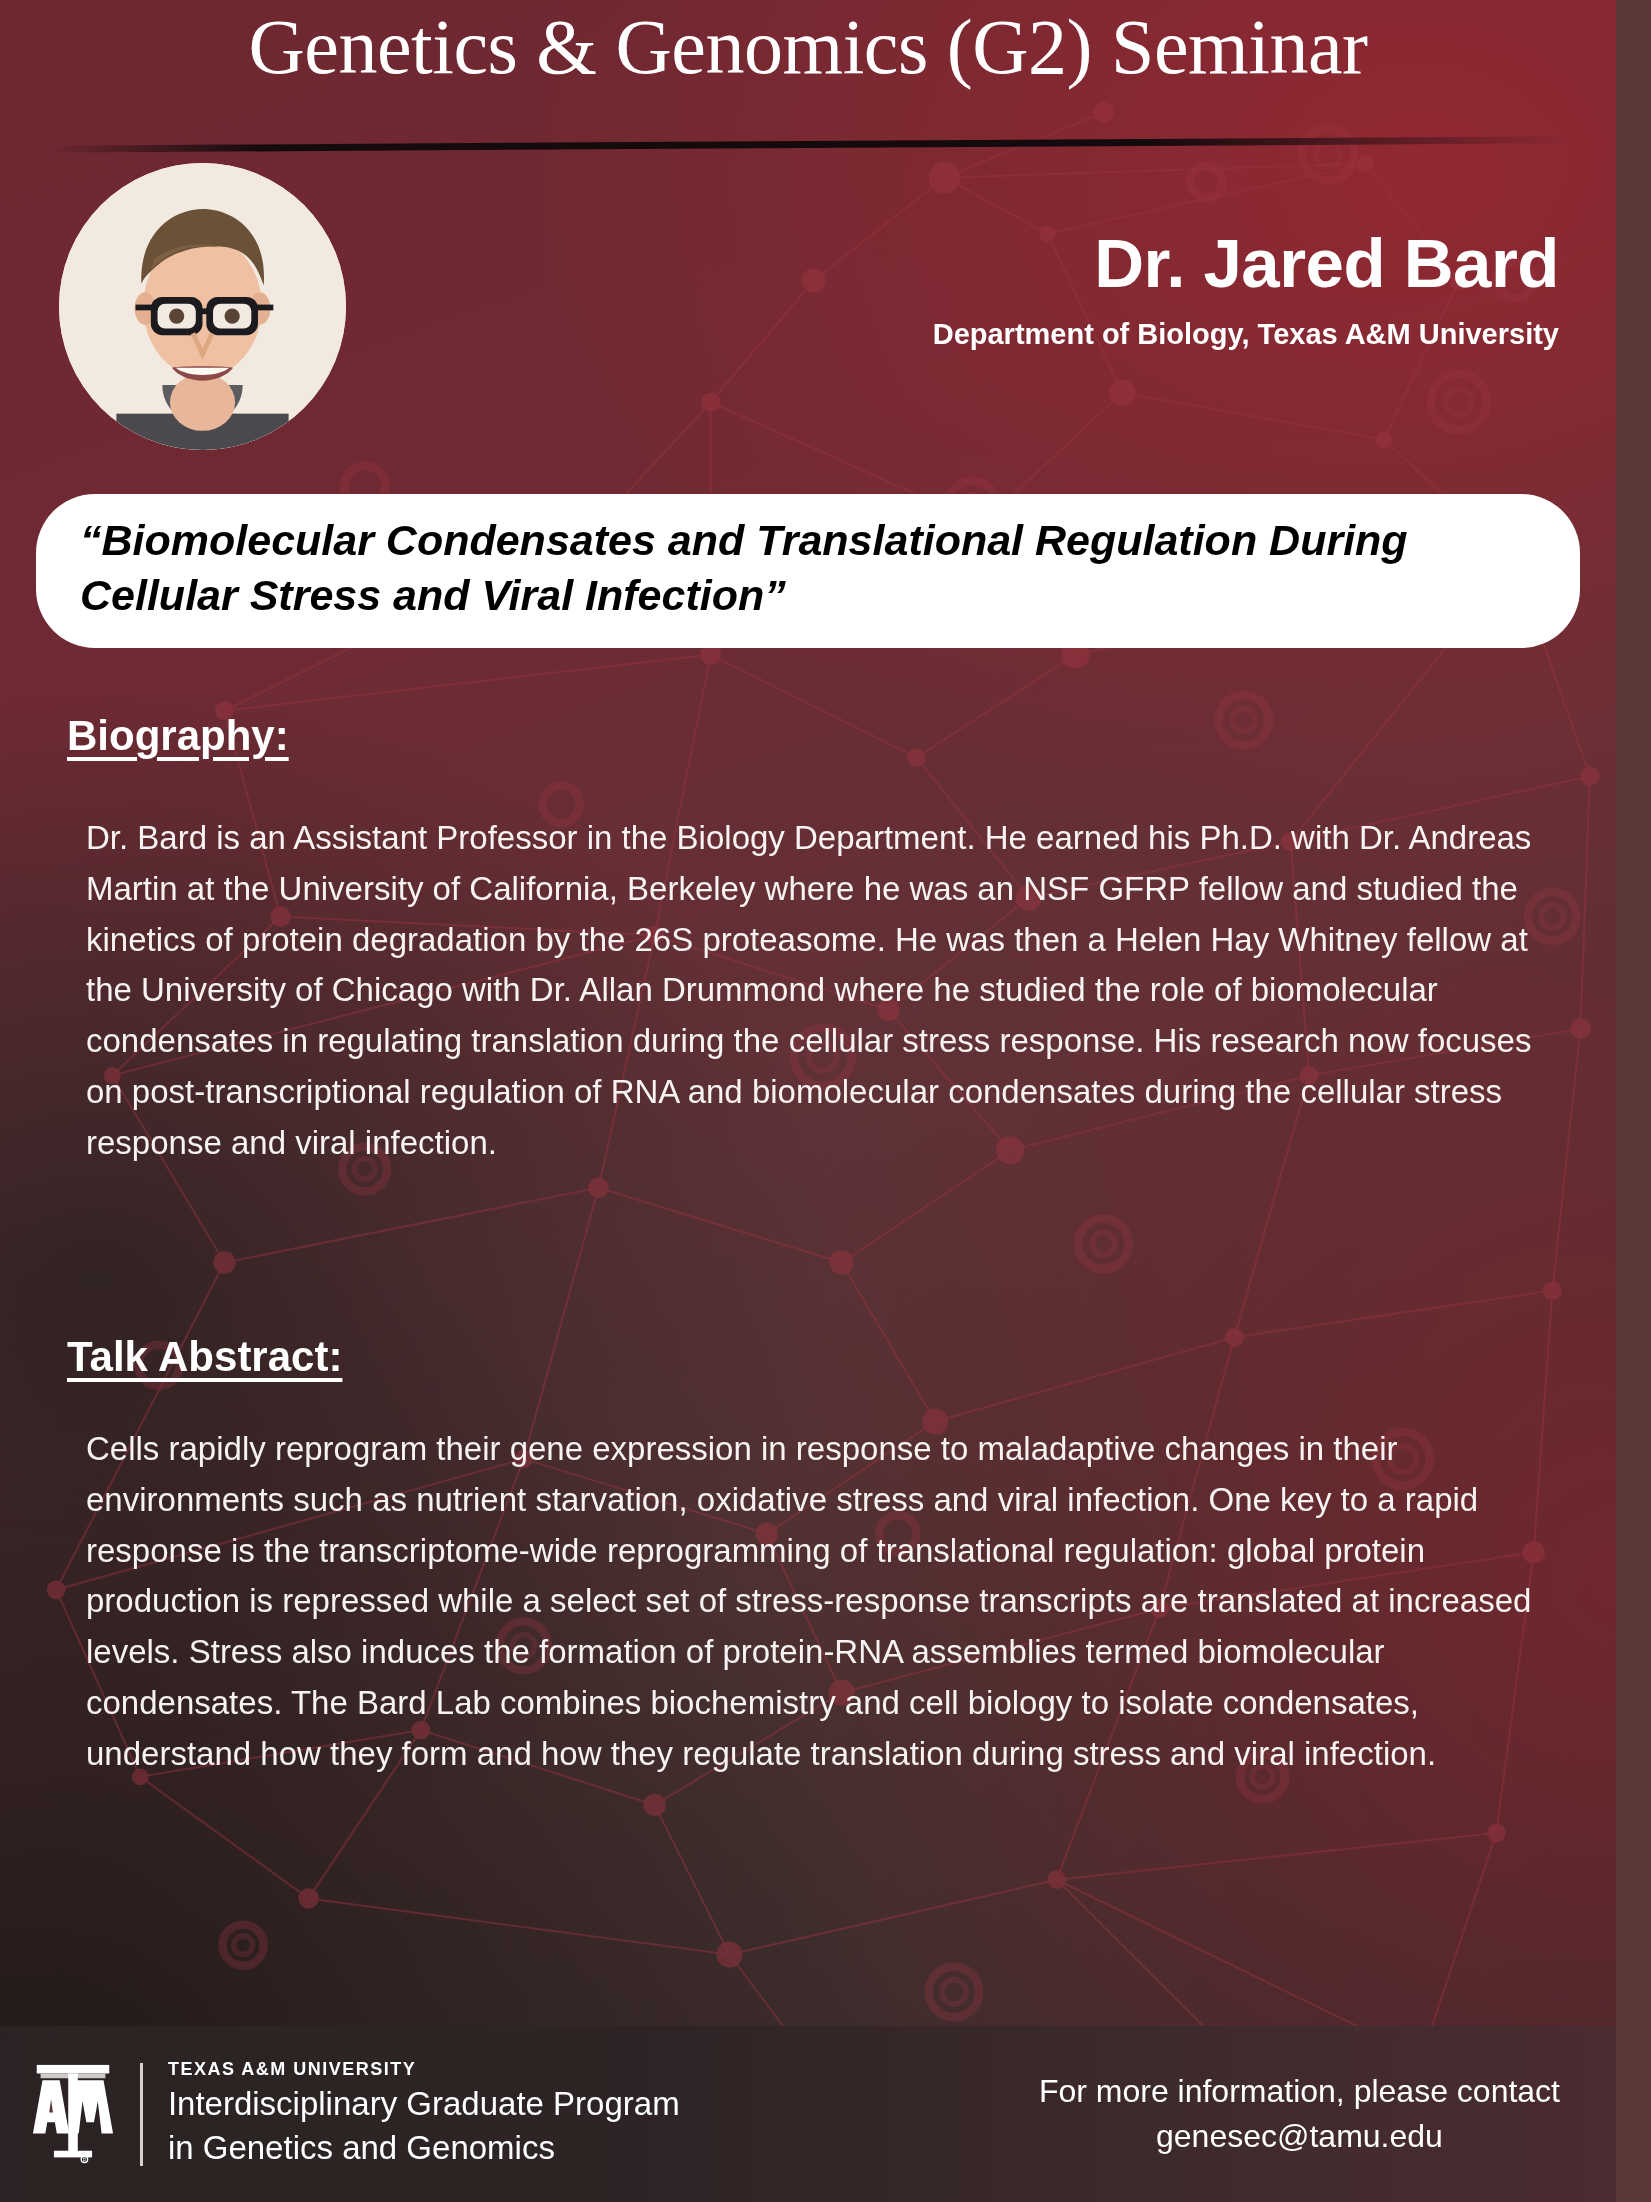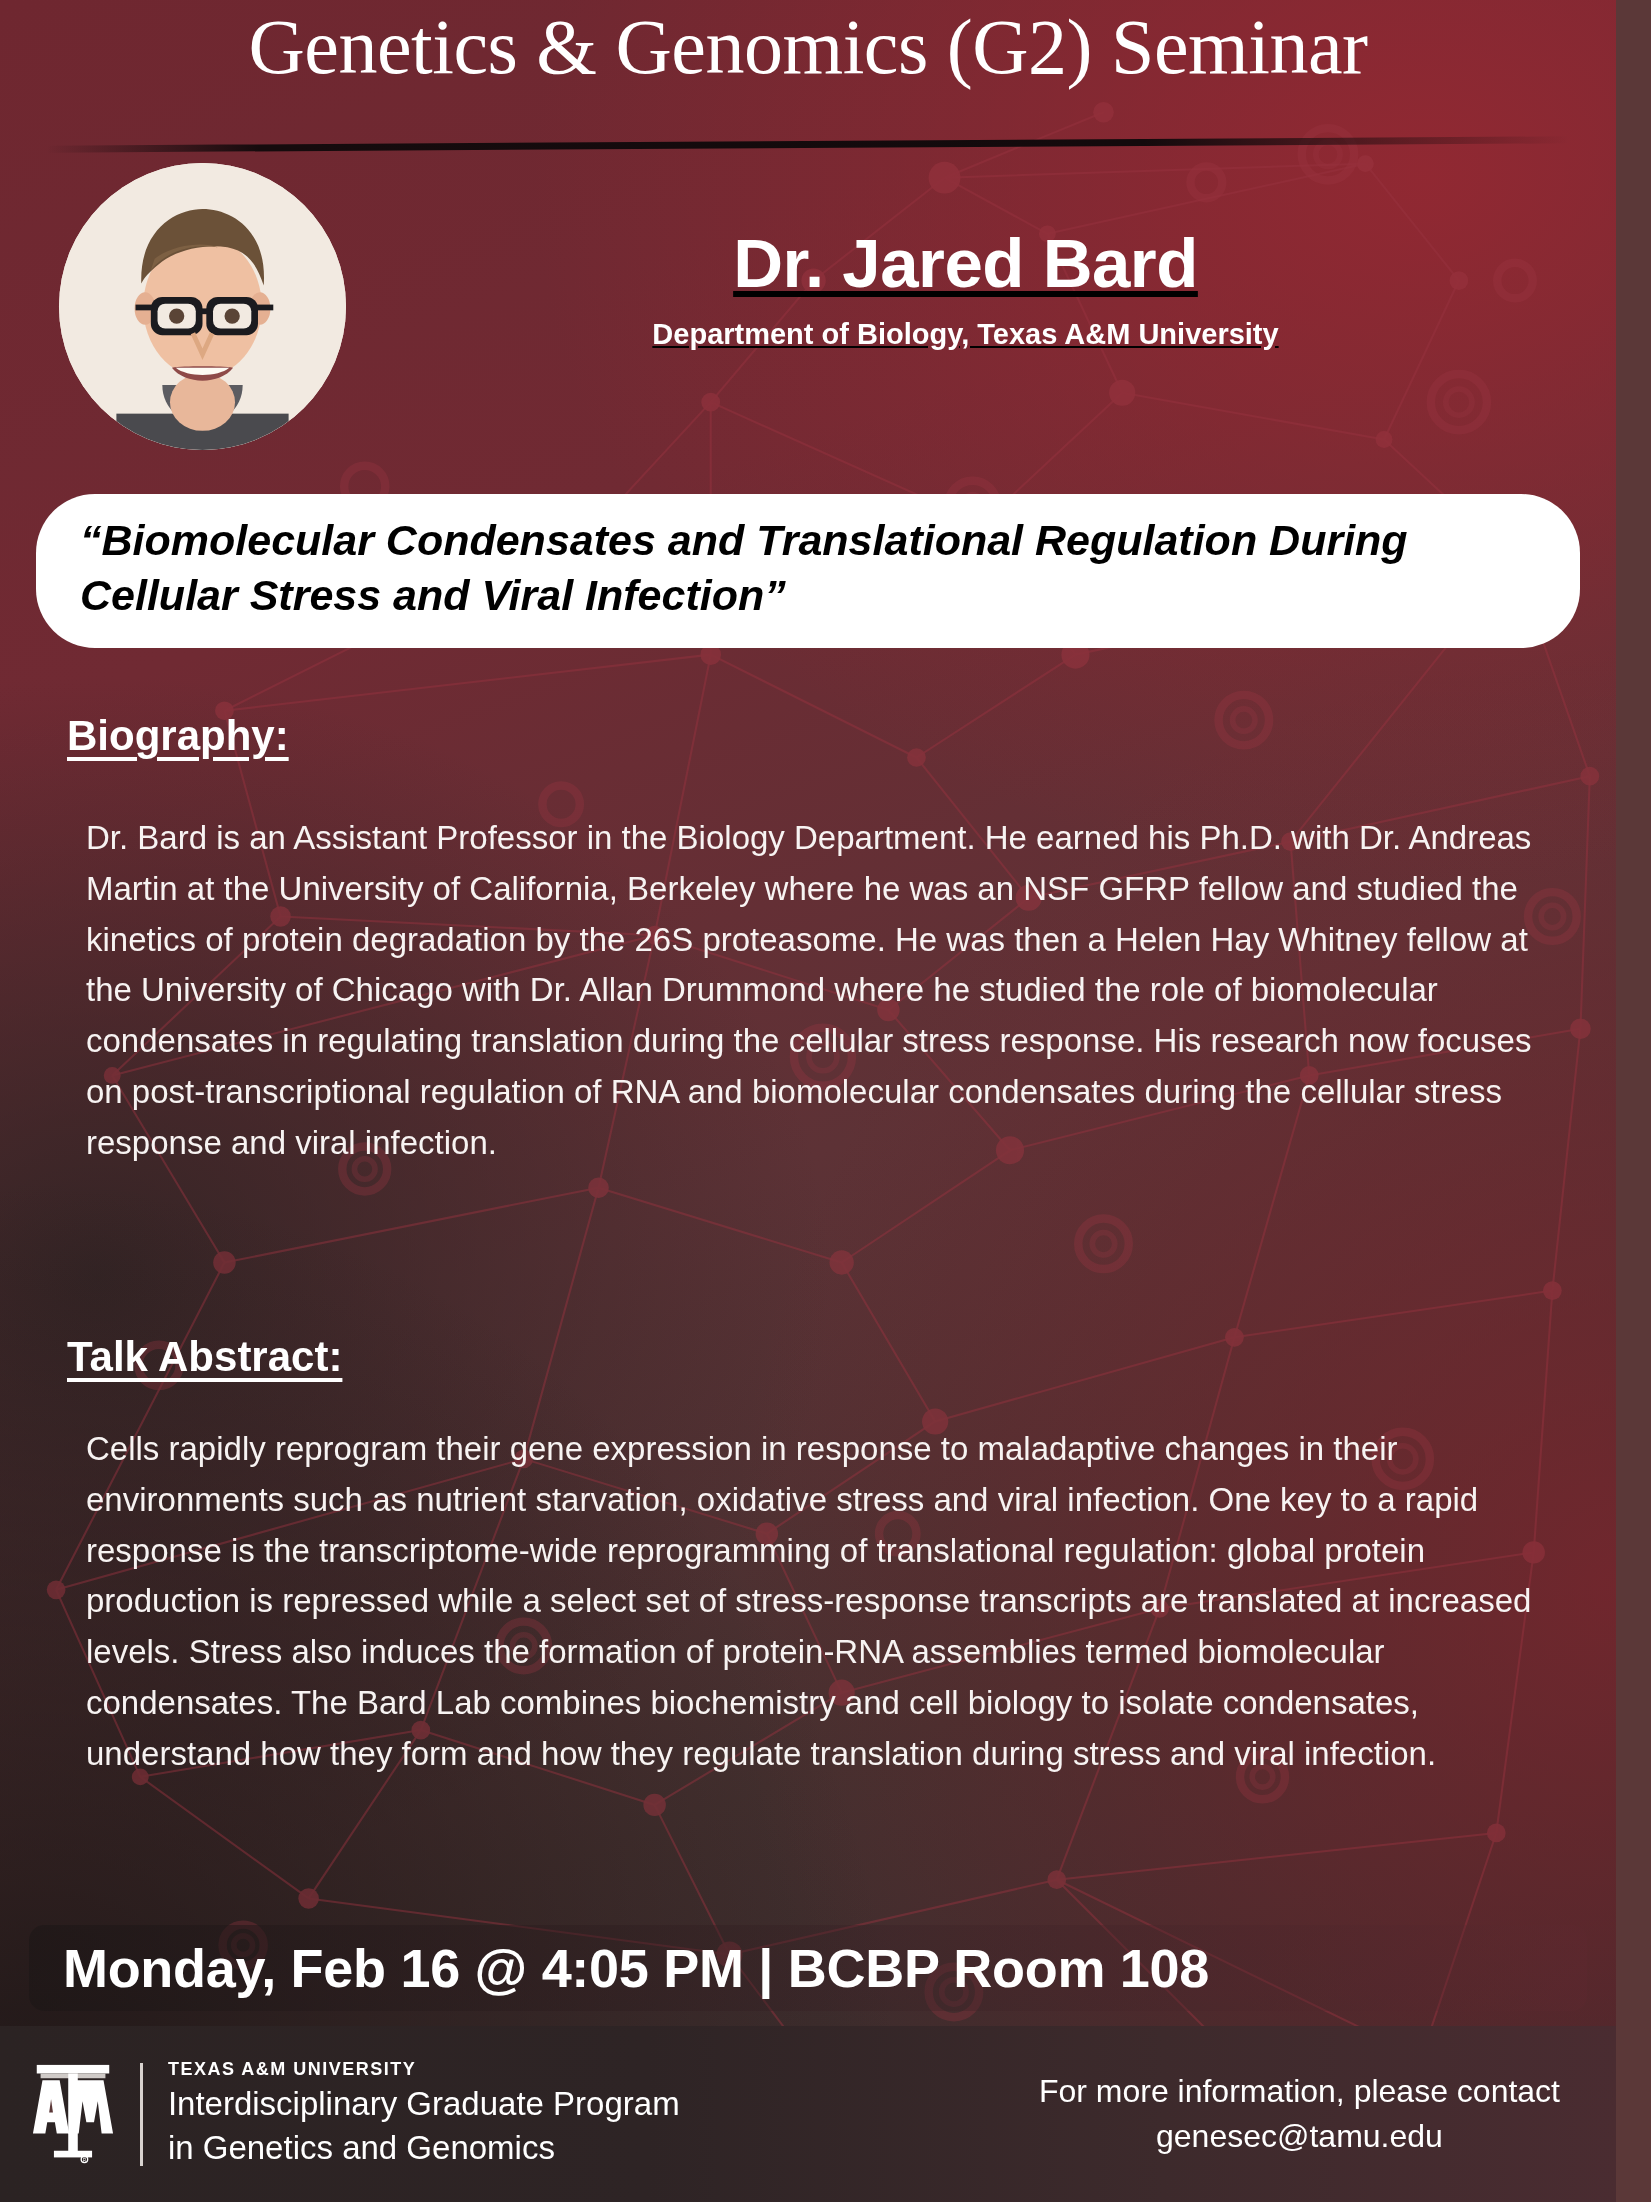--- a/index.html
+++ b/index.html
@@ -41,21 +41,21 @@
 
   
   .avatar {
     position:absolute; left:59px; top:163px;
     width:287px; height:287px; border-radius:50%;
     overflow:hidden; background:#f3ece4;
   }
   .avatar svg { display:block; width:287px; height:287px; }
 
   
-  .speaker-block { position:absolute; left:372px; right:57px; top:226px; text-align:center;text-decoration:underline; }
+  .speaker-block { position:absolute; left:372px; right:57px; top:226px; text-align:right; }
   .speaker-name {
     font-size:69px; font-weight:bold; color:#fff; letter-spacing:-0.5px; line-height:1.1;
   }
   .speaker-dept {
     margin-top:16px; font-size:29px; font-weight:bold; color:#fff;
   }
 
   
   .talk-pill {
     position:absolute; left:36px; right:36px; top:494px;
@@ -276,23 +276,20 @@
   <div class="talk-pill">
     <div class="talk-title">“Biomolecular Condensates and Translational Regulation During Cellular Stress and Viral Infection”</div>
   </div>
 
   <div id="bio-head" class="section-head">Biography:</div>
   <div id="bio-text" class="body-text">Dr. Bard is an Assistant Professor in the Biology Department. He earned his Ph.D. with Dr. Andreas Martin at the University of California, Berkeley where he was an NSF GFRP fellow and studied the kinetics of protein degradation by the 26S proteasome. He was then a Helen Hay Whitney fellow at the University of Chicago with Dr. Allan Drummond where he studied the role of biomolecular condensates in regulating translation during the cellular stress response. His research now focuses on post-transcriptional regulation of RNA and biomolecular condensates during the cellular stress response and viral infection.</div>
 
   <div id="abs-head" class="section-head">Talk Abstract:</div>
   <div id="abs-text" class="body-text">Cells rapidly reprogram their gene expression in response to maladaptive changes in their environments such as nutrient starvation, oxidative stress and viral infection. One key to a rapid response is the transcriptome-wide reprogramming of translational regulation: global protein production is repressed while a select set of stress-response transcripts are translated at increased levels. Stress also induces the formation of protein-RNA assemblies termed biomolecular condensates. The Bard Lab combines biochemistry and cell biology to isolate condensates, understand how they form and how they regulate translation during stress and viral infection.</div>
 
-  <div class="event-bar">
-    <div class="event-text">Monday, Feb 16 @ 4:05 PM | BCBP Room 108</div>
-  </div>
 
   <div class="footer">
     <div class="logo-group">
       <svg class="atm-logo" viewBox="0 0 96 108">
         <g fill="#ffffff">
           <rect x="10" y="2" width="76" height="9"></rect>
           <rect x="14" y="11" width="68" height="5" fill="#cfcac7"></rect>
           <rect x="43" y="11" width="10" height="86"></rect>
           <rect x="28" y="92" width="40" height="7"></rect>
           <path d="M16 18 L34 18 L44 74 L31 74 L29 62 L21 62 L19 74 L6 74 Z"></path>

